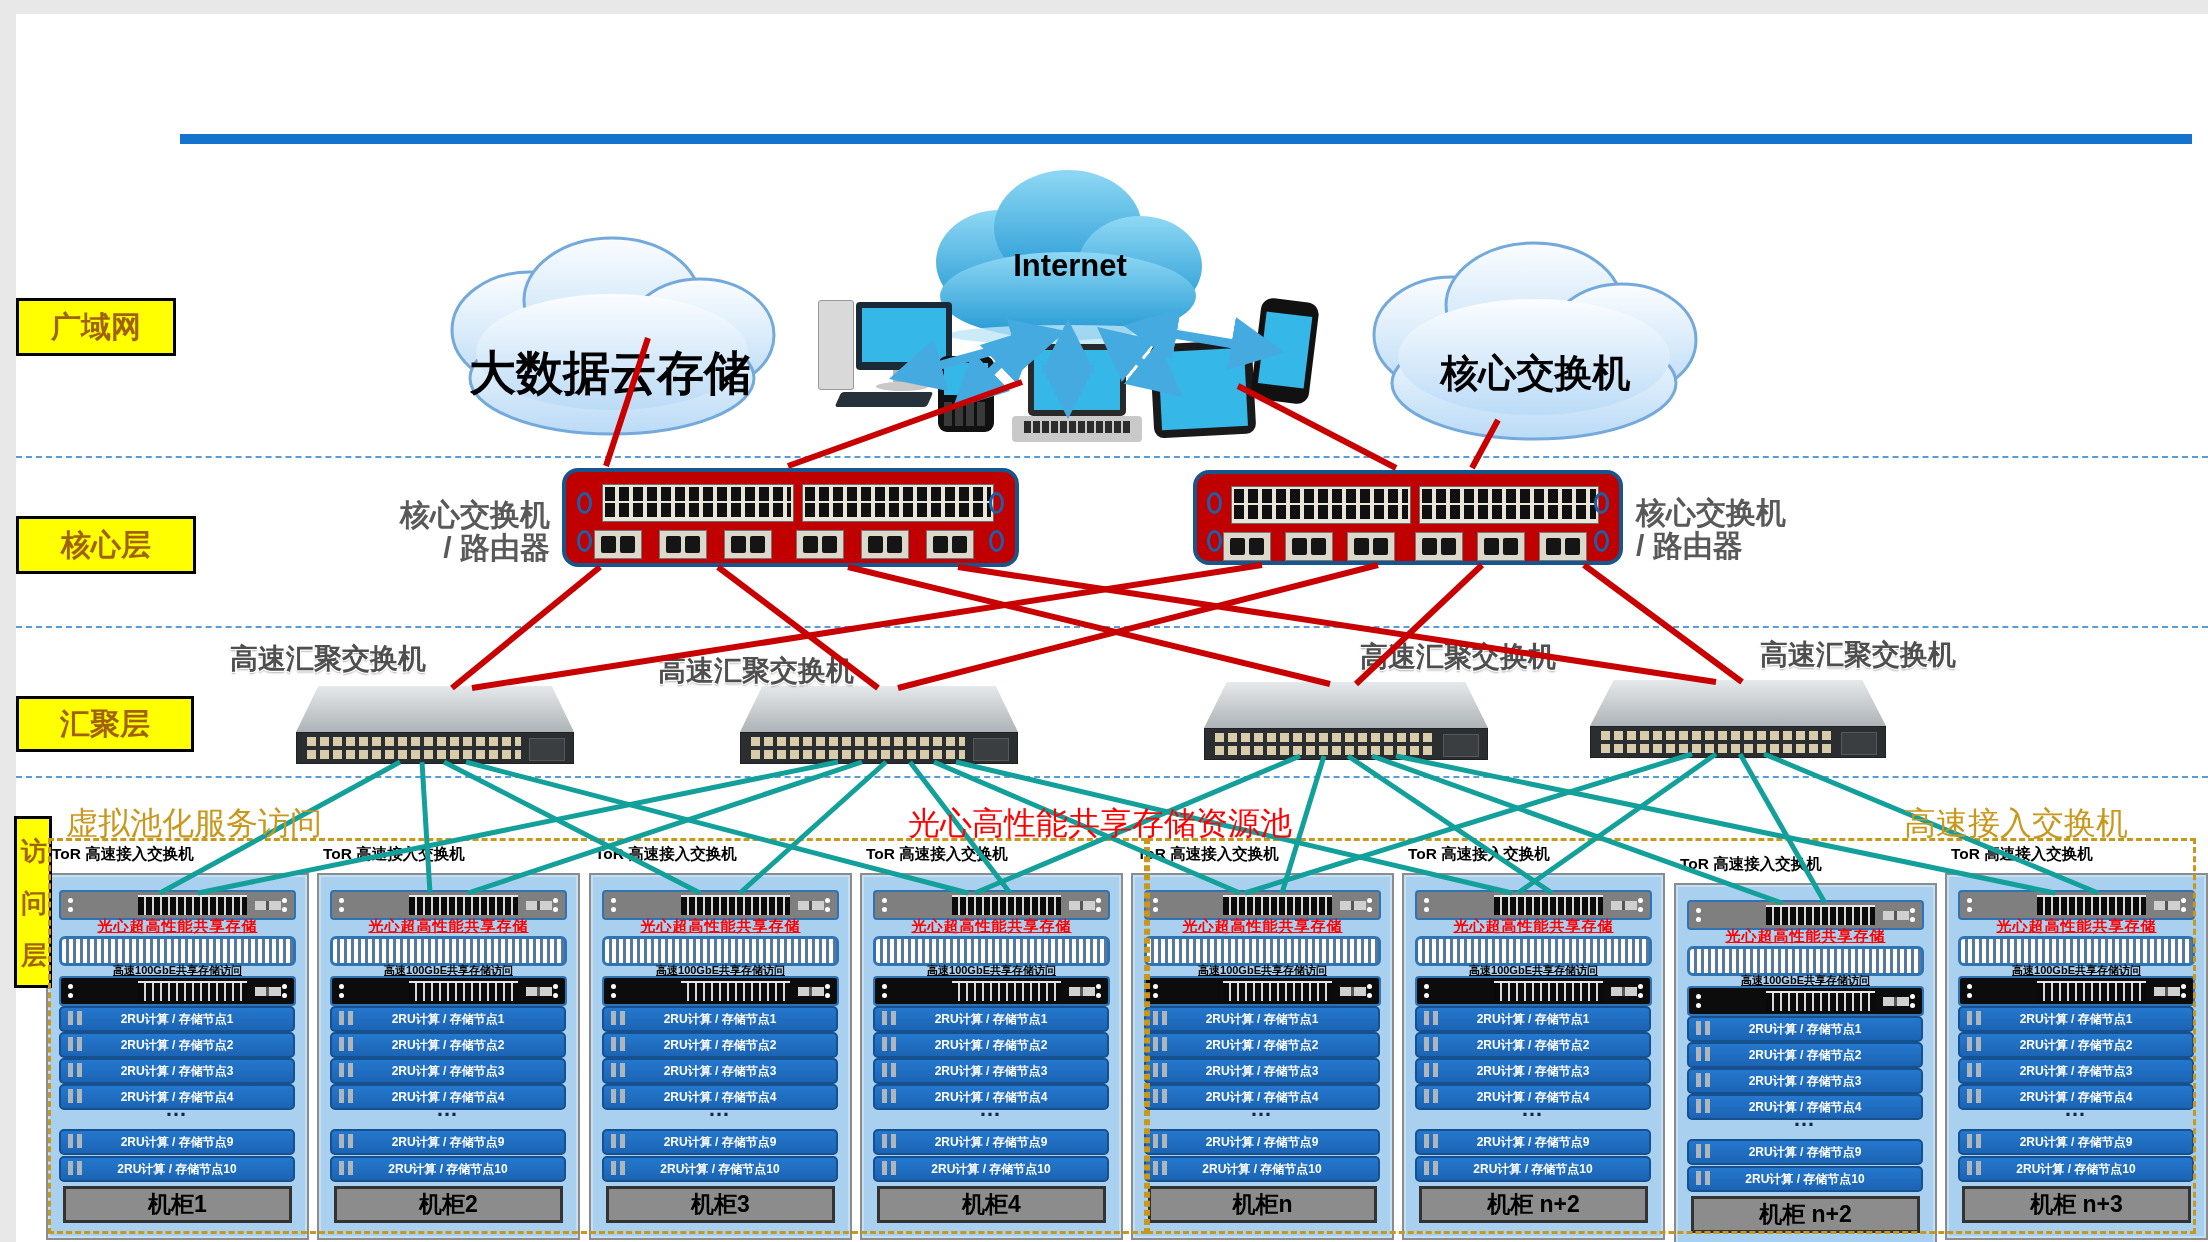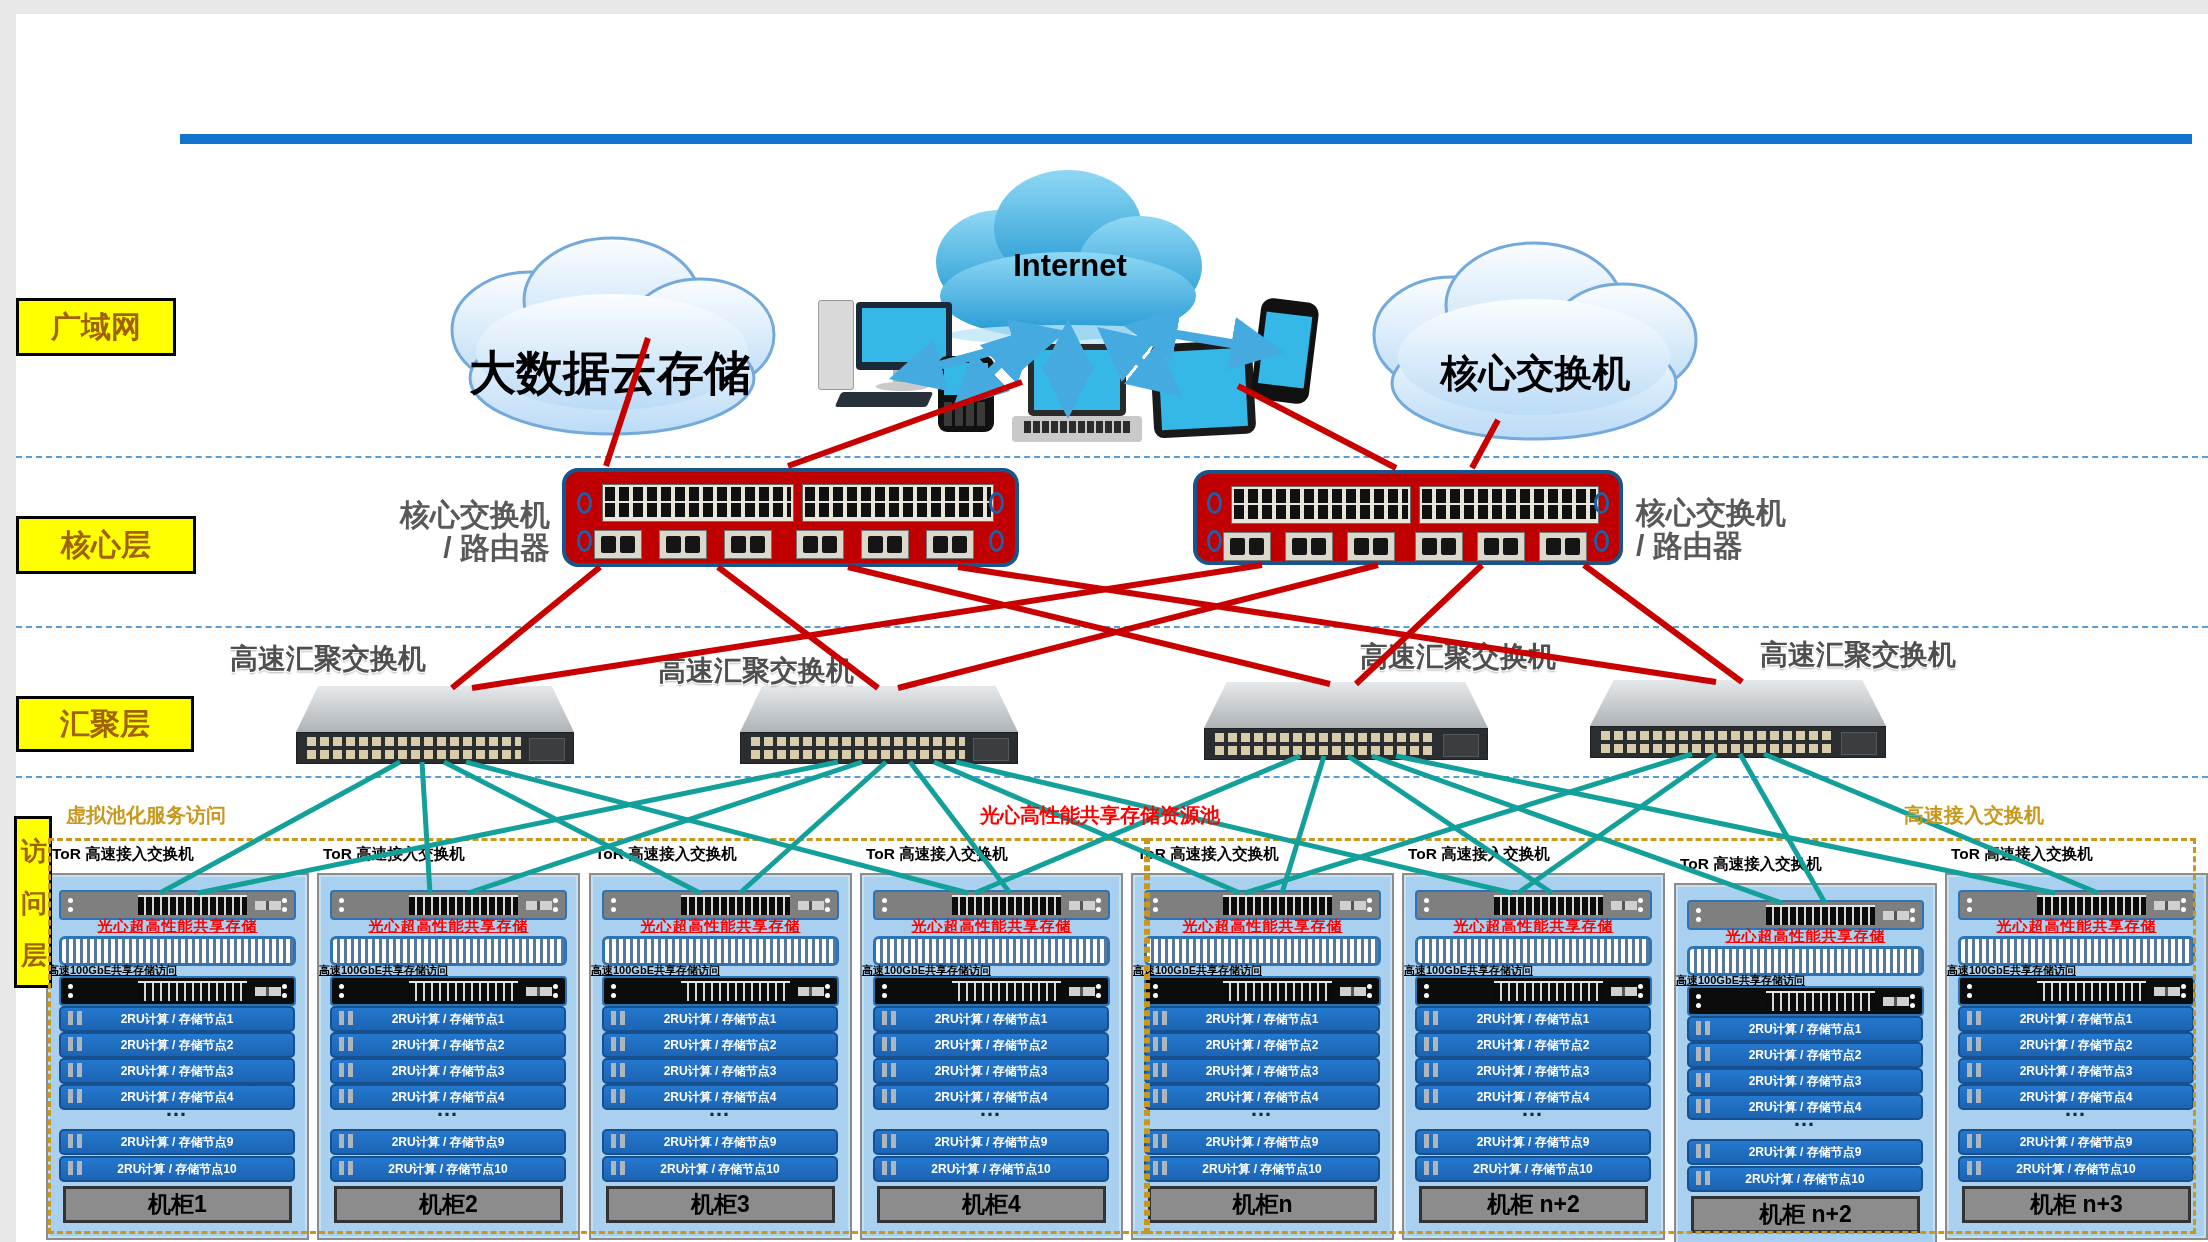--- a/index.html
+++ b/index.html
@@ -49,21 +49,21 @@
   .aggfront{position:relative;height:32px;background:#2B2E30;border:1px solid #1e2022;box-sizing:border-box}
   .aggrow{position:absolute;left:10px;right:52px;height:9px;
           background:repeating-linear-gradient(90deg,#D8CCAA 0 9px,#2B2E30 9px 13px)}
   .aggrow.a{top:4px}.aggrow.b{top:17px}
   .aggps{position:absolute;right:8px;top:5px;width:34px;height:21px;background:#3A3E40;border:1px solid #55595c}
   .agglabel{z-index:9;color:#4F4F4F;font-weight:bold;font-size:28px;white-space:nowrap;
             text-shadow:-1px -1px 0 #fff,1px -1px 0 #fff,-1px 1px 0 #fff,1px 1px 0 #fff,0 2px 2px rgba(0,0,0,.35)}
 
   
   .zone{border:3px dashed #C9971B;z-index:30;box-sizing:border-box;pointer-events:none}
-  .zlabel{z-index:45;font-weight:bold;font-size:20px;white-space:nowrap}
+  .zlabel{z-index:45;font-weight:normal;font-size:32px;white-space:nowrap}
   .zlabel.gold{color:#C9971B}
   .zlabel.red{color:#FF0000;text-align:center}
 
   
   .rack{position:absolute;width:263px;height:400px;z-index:10}
   .tor-label{position:absolute;top:2px;left:6px;font-size:15.5px;font-weight:bold;color:#000;white-space:nowrap}
   .panel{position:absolute;top:31px;left:0;width:263px;height:367px;background:#A9D1EF;
          border:2px solid #8C8C8C;box-shadow:inset 0 0 0 2px #C4E0F5;box-sizing:border-box}
   .msw{position:absolute;left:11px;right:11px;height:26px;border:2px solid #2E74B5;border-radius:4px}
   .msw.gray{background:#7F7F7F}.msw.black{background:#0C0C0C}
@@ -71,21 +71,21 @@
         background:repeating-linear-gradient(90deg,#0A0A0A 0 6px,#D8D8D8 6px 8px);border-top:2px solid #E8E8E8}
   .msw .sfpx{position:absolute;right:13px;top:9px;width:26px;height:9px;
         background:linear-gradient(90deg,#D0D0D0 0 11px,#555 11px 14px,#D0D0D0 14px 26px)}
   .msw .dl,.msw .dr{position:absolute;top:6px;width:5px;height:5px;border-radius:50%;background:#fff;box-shadow:0 9px 0 #fff}
   .msw .dl{left:7px}.msw .dr{right:7px}
   .tor-sw{top:15px}.acc-sw{top:101px}
   .rtitle{position:absolute;top:42px;width:100%;text-align:center;color:#FF0000;font-size:15px;
           font-weight:bold;text-decoration:underline;letter-spacing:1px}
   .diskarray{position:absolute;top:61px;left:11px;right:11px;height:24px;border:3px solid #2E74B5;border-radius:6px;
           background:repeating-linear-gradient(90deg,#FFFFFF 0 4px,#55789C 4px 7px)}
-  .alabel{position:absolute;top:88px;width:100%;color:#000;font-size:11px;
+  .alabel{position:absolute;top:88px;width:100%;text-align:center;color:#000;font-size:11px;
           font-weight:bold;text-decoration:underline}
   .node{position:absolute;left:11px;right:12px;height:22px;background:linear-gradient(180deg,#2478CE,#1C64B4);
         border:2px solid #16508F;border-radius:5px;color:#fff;font-weight:bold;font-size:12px;
         display:flex;align-items:center;justify-content:center}
   .node .tk{position:absolute;left:7px;top:3px;width:5px;height:14px;background:#AEB6BC;box-shadow:9px 0 0 #AEB6BC}
   .dots-row{position:absolute;top:227px;width:100%;text-align:center;font-size:22px;font-weight:bold;
         color:#13293F;letter-spacing:3px;line-height:14px}
   .footer{position:absolute;left:15px;right:15px;top:311px;height:37px;background:#8C8C8C;border:3px solid #333;
         display:flex;align-items:center;justify-content:center;font-size:23px;font-weight:bold;color:#000;box-sizing:border-box}
 

